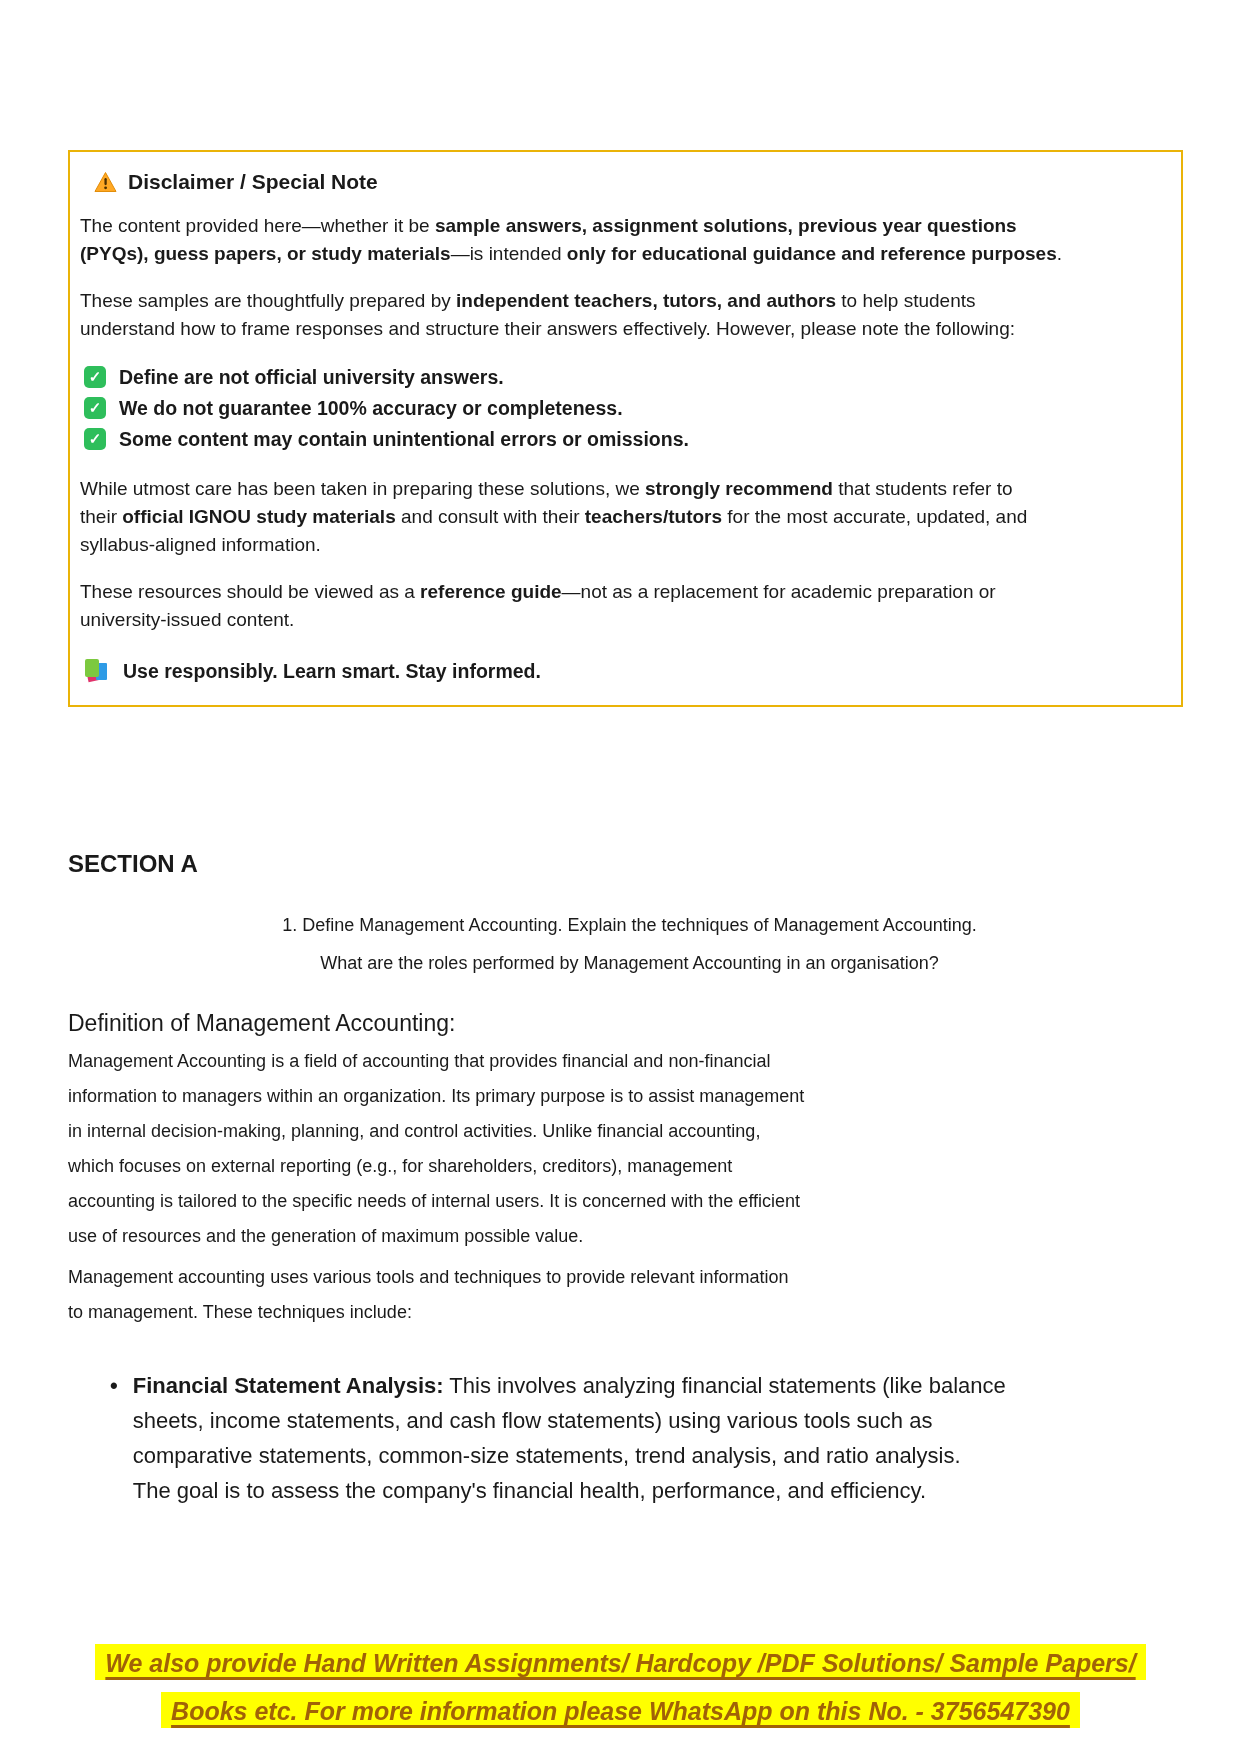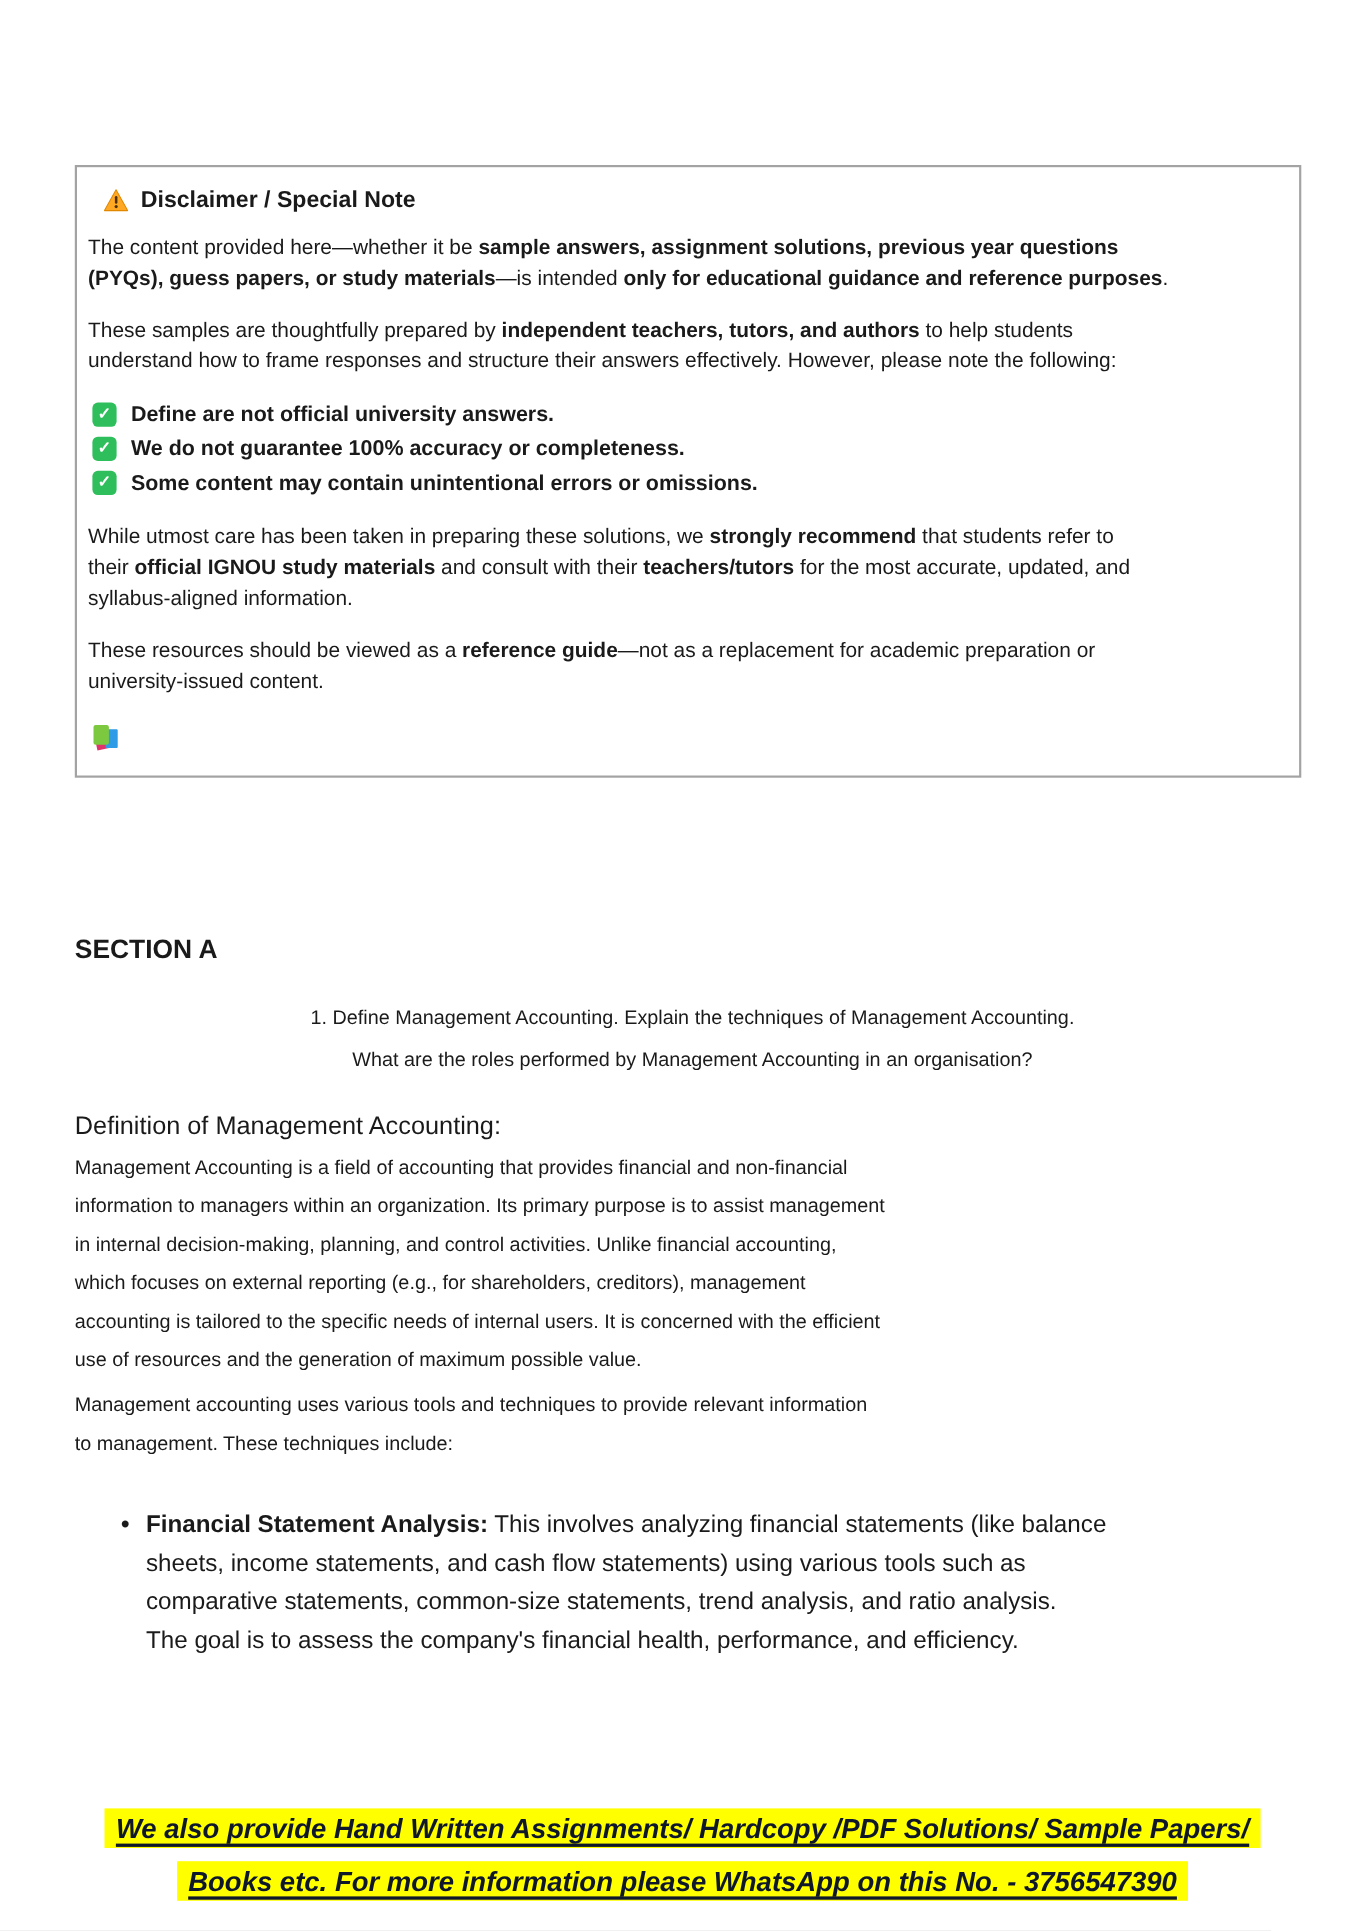--- a/index.html
+++ b/index.html
@@ -12,21 +12,21 @@
     font-family:"Liberation Sans", sans-serif;
     color:#1a1a1a;
     overflow:hidden;
   }
   
   .disclaimer-box {
     display:flow-root;
     margin:150px 0 0 68px;
     width:1115px;
     min-height:557px;
-    border:2px solid #a3a3a3;
+    border:2px solid #eab308;
     padding:16px 14px 14px 10px;
   }
   .disc-title-row { display:flex; align-items:center; gap:11px; margin:2px 0 18px 14px; }
   .warn-icon svg { display:block; }
   .disc-title { font-size:21px; font-weight:700; }
   .disc-para {
     font-size:19px; line-height:28px;
     margin:0 0 19px 0;
     white-space:pre-wrap;
   }
@@ -61,21 +61,21 @@
     white-space:pre-wrap;
   }
   .bullet-item { display:flex; gap:15px; margin:38px 50px 0 110px; }
   .bullet-marker { font-size:22px; font-weight:700; line-height:35px; }
   .bullet-text { font-size:22px; line-height:35px; white-space:pre-wrap; }
   
   .promo { position:absolute; left:0; right:0; top:1641px; text-align:center; }
   .promo-line { line-height:44px; }
   .promo-text {
     background:#FFFF00;
-    color:#0f172a;
+    color:#a16207;
     font-size:25px; font-weight:700; font-style:italic;
     text-decoration:underline;
     text-decoration-thickness:2.5px;
     text-underline-offset:5px;
     padding:5px 10px 3px 10px;
   }
 </style>
 </head>
 <body>
 
@@ -118,20 +118,21 @@
 syllabus-aligned information.</span></p>
     <p class="disc-para rich"><span>These resources should be viewed as a </span><b>reference guide</b><span>—not as a replacement for academic preparation or
 university-issued content.</span></p>
 
     <div class="disc-footer">
       <span class="books-icon">
         <i class="book-red"></i>
           <i class="book-blue"></i>
           <i class="book-green"></i>
       </span>
+      <span>Use responsibly. Learn smart. Stay informed.</span>
     </div>
   </section>
 
   <h1 class="section-title">SECTION A</h1>
 
   <h2 class="question">1. Define Management Accounting. Explain the techniques of Management Accounting.
 What are the roles performed by Management Accounting in an organisation?</h2>
 
   <h3 class="sub-heading">Definition of Management Accounting:</h3>
   <p class="body-para">Management Accounting is a field of accounting that provides financial and non-financial

